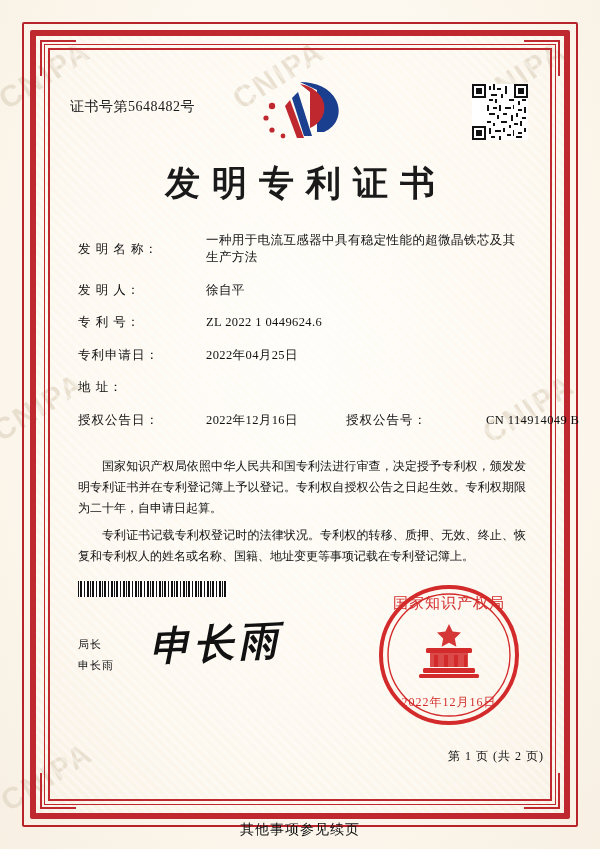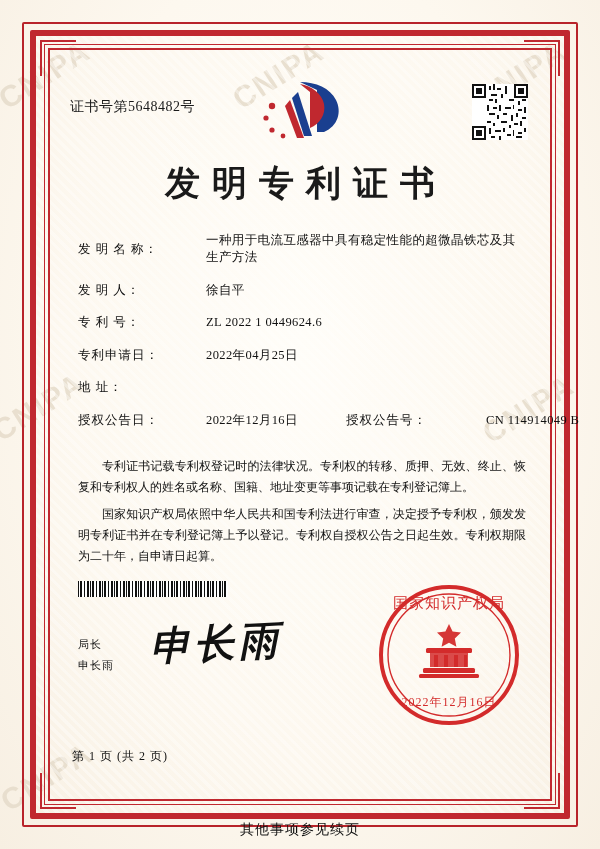--- a/index.html
+++ b/index.html
@@ -140,21 +140,21 @@
     transform:rotate(-3deg);
   }
 
   .seal{
     position:absolute;right:24px;top:528px;
     width:142px;height:142px;
   }
 
   .page-no{
     position:absolute;left:16px;right:0;top:692px;
-    text-align:left;font-size:12px;color:#111;letter-spacing:1px;
+    text-align:right;font-size:12px;color:#111;letter-spacing:1px;
   }
 
   .footnote{
     position:absolute;left:0;right:0;bottom:10px;
     text-align:center;font-size:14px;color:#111;letter-spacing:1px;
   }
 </style>
 </head>
 <body>
 
@@ -278,22 +278,22 @@
       </div>
       <div class="frow split">
         <div class="flabel">授权公告日：</div>
         <div class="fvalue" style="width:140px">2022年12月16日</div>
         <div class="label2">授权公告号：</div>
         <div class="fvalue">CN 114914049 B</div>
       </div>
     </div>
 
     <div class="paras">
+      <p>国家知识产权局依照中华人民共和国专利法进行审查，决定授予专利权，颁发发明专利证书并在专利登记簿上予以登记。专利权自授权公告之日起生效。专利权期限为二十年，自申请日起算。</p>
       <p>专利证书记载专利权登记时的法律状况。专利权的转移、质押、无效、终止、恢复和专利权人的姓名或名称、国籍、地址变更等事项记载在专利登记簿上。</p>
-      <p>国家知识产权局依照中华人民共和国专利法进行审查，决定授予专利权，颁发发明专利证书并在专利登记簿上予以登记。专利权自授权公告之日起生效。专利权期限为二十年，自申请日起算。</p>
     </div>
 
     <div class="barcode"></div>
 
     <div class="sign-block">
       <div>局长</div>
       <div>申长雨</div>
     </div>
     <div class="handwriting">申长雨</div>
 

